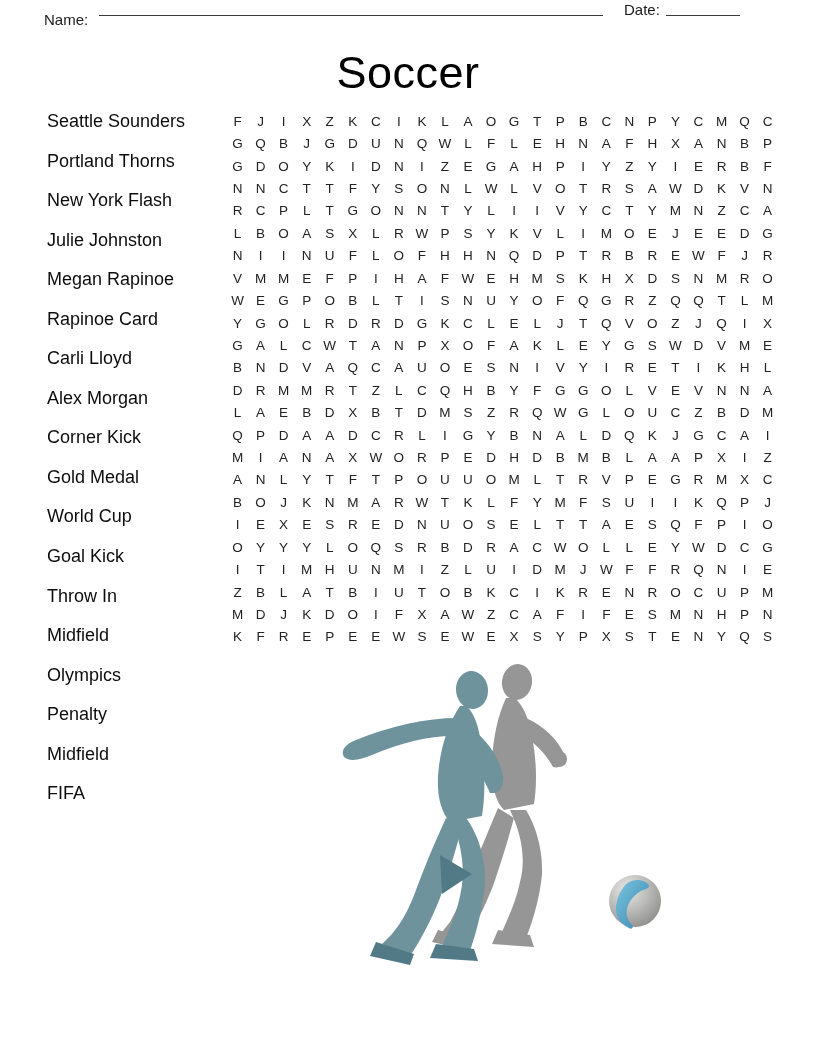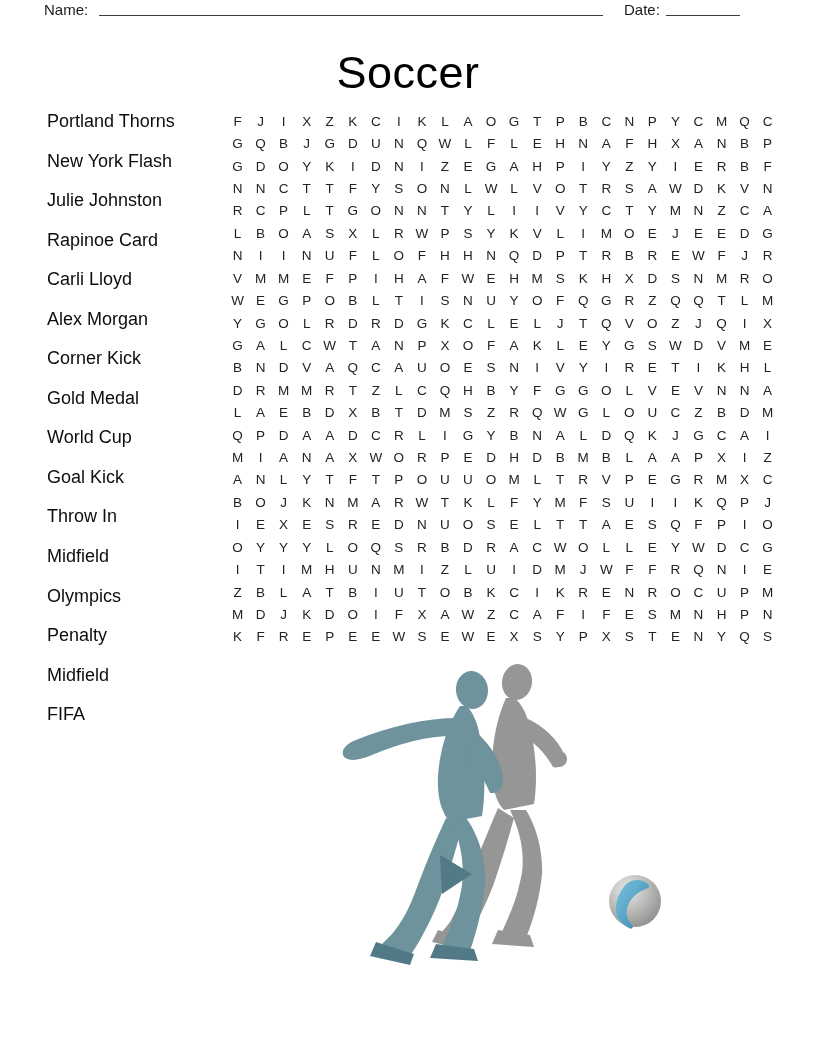--- a/index.html
+++ b/index.html
@@ -5,21 +5,21 @@
   html,body { margin:0; padding:0; }
   body {
     width:816px; height:1056px;
     background:#ffffff;
     position:relative;
     font-family:"Liberation Sans", sans-serif;
     color:#1a1a1a;
     overflow:hidden;
   }
   
-  .name-label { position:absolute; left:44px; top:1px; font-size:15px; }
+  .name-label { position:absolute; left:44px; top:11px; font-size:15px; }
   .name-line  { position:absolute; left:99px; top:0px; width:504px; height:15px;
                 border-bottom:1.4px solid #3c3c3c; }
   .date-label { position:absolute; left:624px; top:1px; font-size:15px; }
   .date-line  { position:absolute; left:666px; top:0px; width:74px; height:15px;
                 border-bottom:1.4px solid #3c3c3c; }
   
   .title { position:absolute; left:0; right:0; top:34px; text-align:center;
            font-size:45px; font-weight:400; letter-spacing:0.5px; color:#000;margin-top:13px; }
   
   .words { position:absolute; left:47px; top:102px; margin:0; padding:0; list-style:none; }
@@ -37,23 +37,25 @@
 <body>
 
 <span class="name-label">Name:</span>
 <span class="name-line"></span>
 <span class="date-label">Date:</span>
 <span class="date-line"></span>
 
 <div class="title">Soccer</div>
 
 <ul class="words">
+    <li>Seattle Sounders</li>
     <li>Portland Thorns</li>
     <li>New York Flash</li>
     <li>Julie Johnston</li>
+    <li>Megan Rapinoe</li>
     <li>Rapinoe Card</li>
     <li>Carli Lloyd</li>
     <li>Alex Morgan</li>
     <li>Corner Kick</li>
     <li>Gold Medal</li>
     <li>World Cup</li>
     <li>Goal Kick</li>
     <li>Throw In</li>
     <li>Midfield</li>
     <li>Olympics</li>

